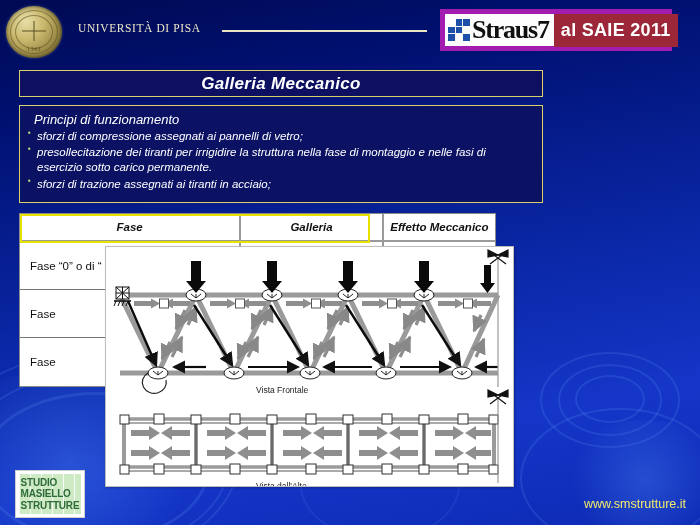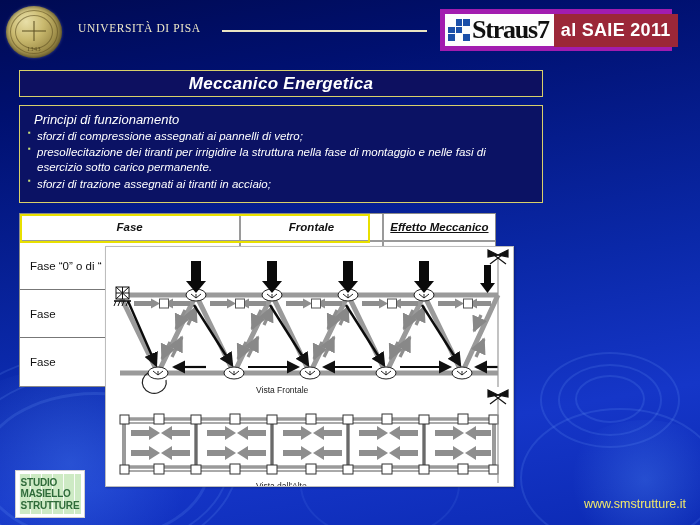--- a/index.html
+++ b/index.html
@@ -65,21 +65,21 @@
 
   
   #table { position:absolute; left:19px; top:213px; width:477px; z-index:4;
            background:#ffffff; border:1px solid #8a8a8a; }
   #table .tr { display:flex; }
   #table .th, #table .td { border-right:2px solid #9a9a9a; padding:5px 4px;
                            font-size:11.5px; color:#111; display:flex; align-items:center; }
   #table .th { font-weight:bold; font-style:italic; justify-content:center; height:28px;
                border-bottom:2px solid #9a9a9a; }
   #table .td { height:48px; border-bottom:1px solid #777; }
-  #table .c1 { width:225px; } #table .c2 { width:145px; } #table .c3 { width:113px; border-right:none;text-decoration:underline; }
+  #table .c1 { width:225px; } #table .c2 { width:145px; } #table .c3 { width:113px; border-right:none; }
   #table .td.c1 { padding-left:10px; } #table .td.c2, #table .td.c3 { justify-content:center; }
   #table .r-last .td { border-bottom:none; }
   #yellow-hl { position:absolute; left:20px; top:214px; width:350px; height:29px; z-index:6;
                border:2px solid #e8e000; pointer-events:none; }
 
   
   #fig { position:absolute; left:105px; top:246px; width:409px; height:241px; z-index:7;
          background:#ffffff; border:1px solid #bdbdbd; box-shadow:1px 1px 2px rgba(0,0,0,.25); overflow:hidden; }
   #fig svg { display:block; }
   .cap { font-family:"Liberation Sans",sans-serif; font-size:8.5px; fill:#1a1a1a; }
@@ -134,36 +134,36 @@
       <i></i>
         <i class="off"></i>
         <i></i>
     </div>
     <div class="wd">Straus7</div>
     <div class="saie">al SAIE 2011</div>
   </div>
 </div>
 
 <div id="title-box">
-  <span>Meccanico Energetica</span>
+  <span>Galleria Meccanico</span>
 </div>
 
 <div id="princ">
   <div class="hd">Principi di funzionamento</div>
   <ul>
     <li>sforzi di compressione assegnati ai pannelli di vetro;</li>
     <li>presollecitazione dei tiranti per irrigidire la struttura nella fase di montaggio e nelle fasi di esercizio sotto carico permanente.</li>
     <li>sforzi di trazione assegnati ai tiranti in acciaio;</li>
   </ul>
 </div>
 
 <div id="table">
   <div class="tr">
     <div class="th c1">Fase</div>
-    <div class="th c2">Frontale</div>
+    <div class="th c2">Galleria</div>
     <div class="th c3">Effetto Meccanico</div>
   </div>
   <div class="tr">
     <div class="td c1">Fase “0” o di “</div>
     <div class="td c2"></div>
     <div class="td c3"></div>
   </div>
   <div class="tr">
     <div class="td c1">Fase</div>
     <div class="td c2"></div>

